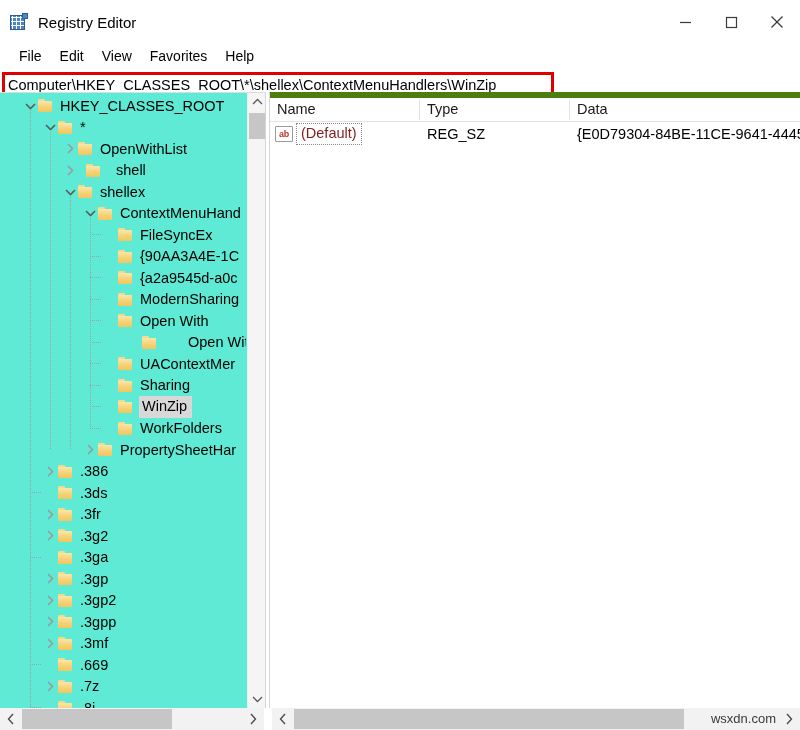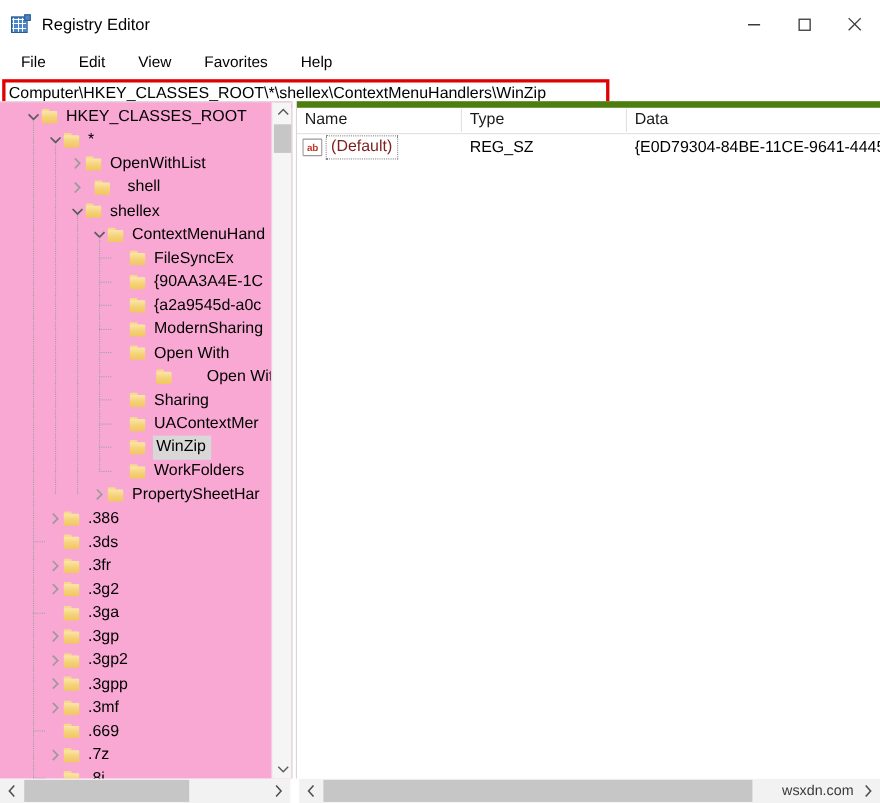--- a/index.html
+++ b/index.html
@@ -82,21 +82,21 @@
     color: #3b3b3b;
   }
   .win-btn svg { display: block; }
 
   
   .menubar {
     height: 24px;
     display: flex;
     align-items: center;
     padding-left: 10px;
-    gap: 12px;
+    gap: 0px;
     background: #ffffff;
   }
   .menu-item {
     font-size: 14px;
     padding: 2px 9px;
     color: #000000;
     line-height: 1;
   }
 
   
@@ -147,21 +147,21 @@
     width: 800px;
     height: 616px;
     display: flex;
   }
 
   
   .tree-pane {
     position: relative;
     width: 265px;
     height: 100%;
-    background: #f9a8d4;
+    background: #5eead4;
     border-top: 1px solid #dcdcdc;
     box-sizing: border-box;
     overflow: hidden;
   }
   .tree-scroll {
     position: absolute;
     left: 0; top: 0;
     width: 246px;
     height: 100%;
     overflow: hidden;
@@ -590,29 +590,29 @@
               <div class="body"></div>
             </div>
             <div class="tree-label">Open With Enc</div>
           </div>
           <div class="tree-row" style="padding-left: 102px;">
             <div class="twisty"></div>
             <div class="folder">
               <div class="tab"></div>
               <div class="body"></div>
             </div>
+            <div class="tree-label">UAContextMer</div>
+          </div>
+          <div class="tree-row" style="padding-left: 102px;">
+            <div class="twisty"></div>
+            <div class="folder">
+              <div class="tab"></div>
+              <div class="body"></div>
+            </div>
             <div class="tree-label">Sharing</div>
-          </div>
-          <div class="tree-row" style="padding-left: 102px;">
-            <div class="twisty"></div>
-            <div class="folder">
-              <div class="tab"></div>
-              <div class="body"></div>
-            </div>
-            <div class="tree-label">UAContextMer</div>
           </div>
           <div class="tree-row selected" style="padding-left: 102px;">
             <div class="twisty"></div>
             <div class="folder">
               <div class="tab"></div>
               <div class="body"></div>
             </div>
             <div class="tree-label">WinZip</div>
           </div>
           <div class="tree-row" style="padding-left: 102px;">

